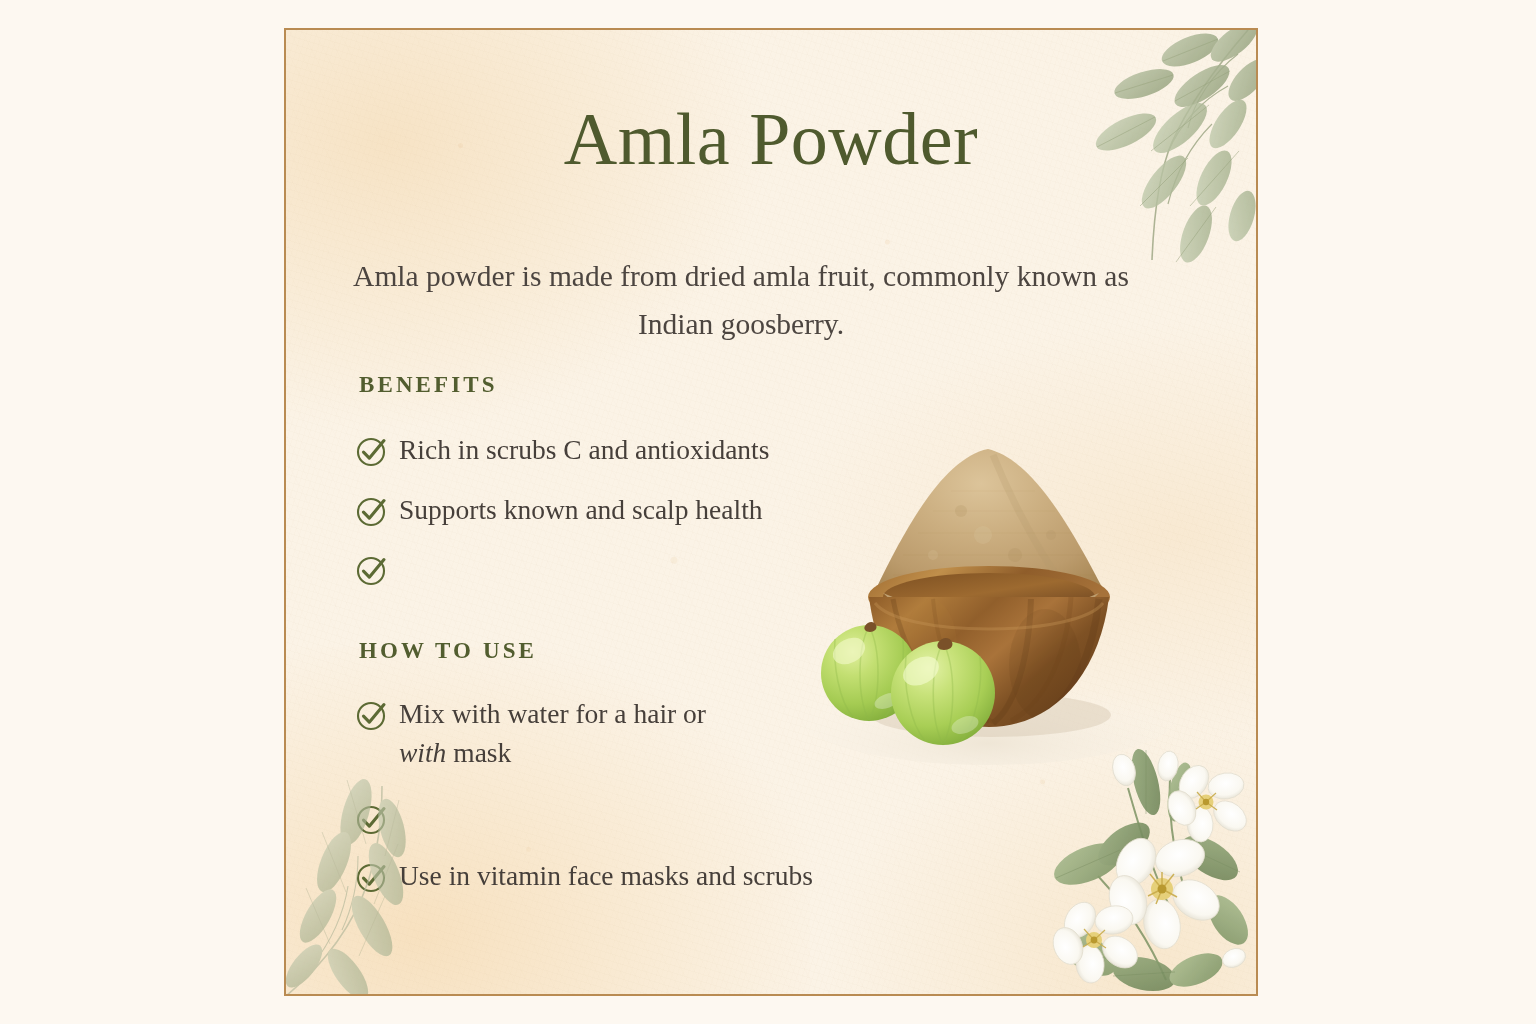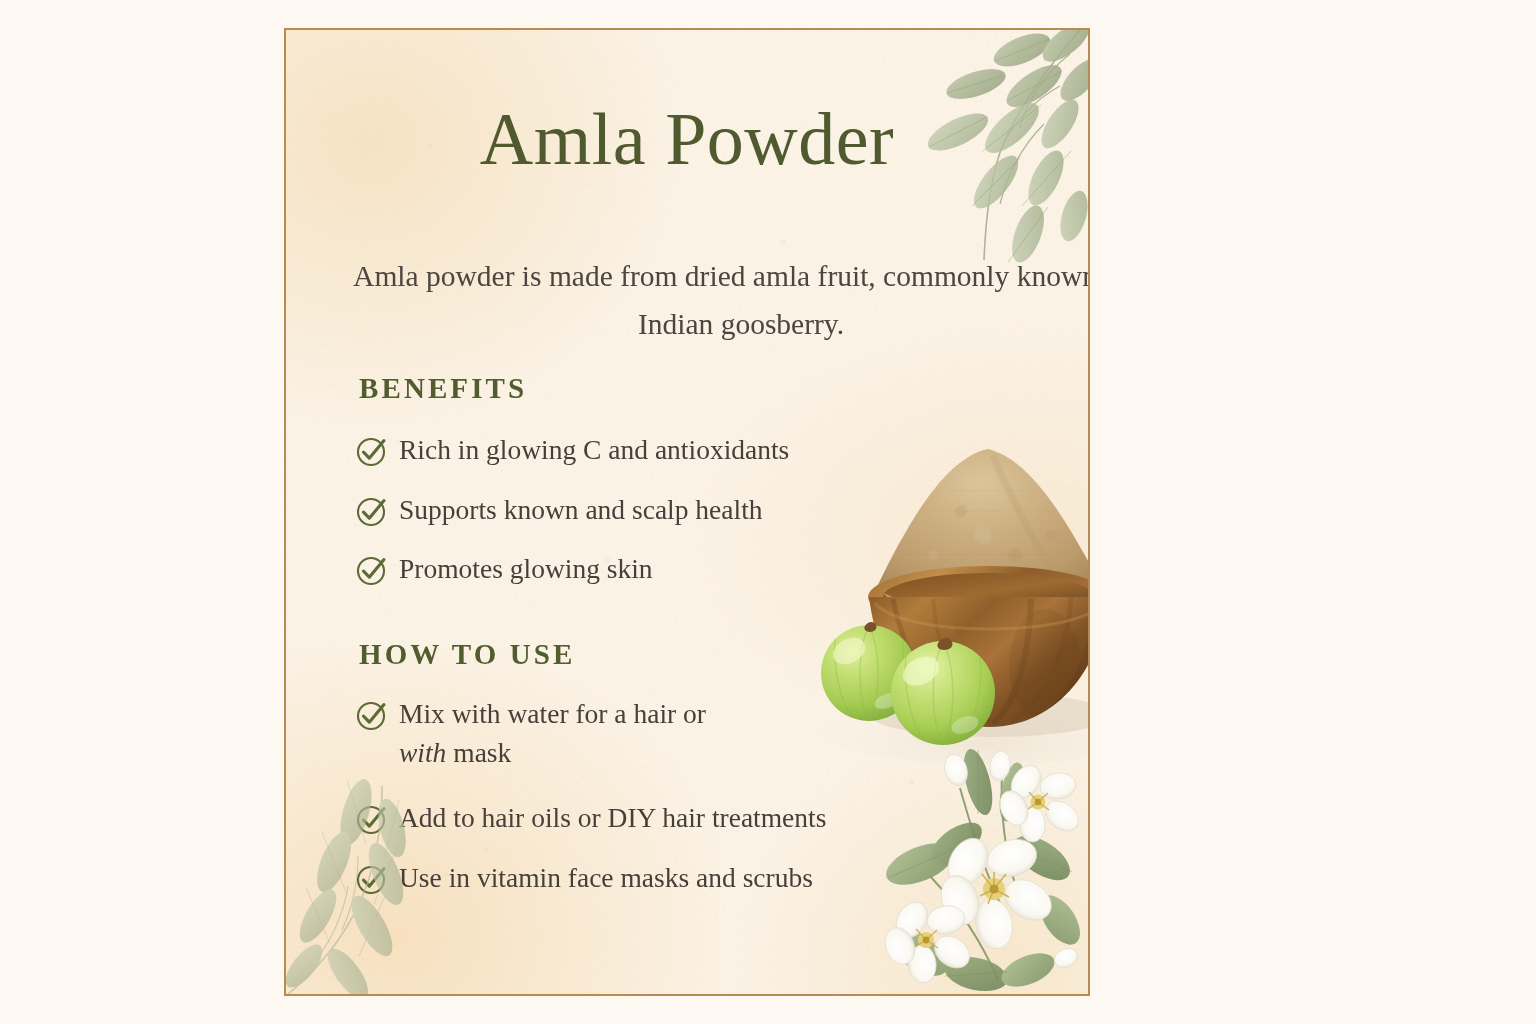--- a/index.html
+++ b/index.html
@@ -14,21 +14,21 @@
     background: #fdf8f1;
     overflow: hidden;
     font-family: "Liberation Serif", "DejaVu Serif", serif;
   }
 
   
   #card {
     position: absolute;
     left: 284px;
     top: 28px;
-    width: 806px;
+    width: 974px;
     height: 968px;
     background: #fbf3e6;
     border: 2px solid #b98b52;
     box-sizing: border-box;
     overflow: hidden;
   }
   
   .wash {
     position: absolute;
     pointer-events: none;
@@ -88,21 +88,21 @@
     font-size: 29.5px;
     line-height: 1.62;
     color: #4c4540;
     margin-top: 33px;
   }
 
   .section-head {
     position: absolute;
     left: 73px;
     color: #525d2f;
-    font-size: 29px;
+    font-size: 23px;
     letter-spacing: 3.1px;
     font-weight: 700;
   }
   #benefits-head { top: 342px; }
   #howto-head    { top: 608px; }
 
   .list { position: absolute; left: 69px; }
   #benefits-list { top: 400px; }
   #howto-list    { top: 664px; }
 
@@ -162,41 +162,40 @@
 
     <div class="list" id="benefits-list">
 
       <div class="item">
         <span class="tick">
           <svg viewBox="0 0 34 34" width="34" height="34">
             <circle cx="16" cy="18" r="13" fill="none" stroke="#5c6a34" stroke-width="2.1"></circle>
             <path d="M8.5 18.2 L14.3 24.2 L29 6.6" fill="none" stroke="#5c6a34" stroke-width="3.1" stroke-linecap="round" stroke-linejoin="round"></path>
           </svg>
         </span>
-        <span class="txt">Rich in glowing C and antioxidants</span>
+        <span class="txt">Rich in scrubs C and antioxidants</span>
       </div>
 
       <div class="item">
         <span class="tick">
           <svg viewBox="0 0 34 34" width="34" height="34">
             <circle cx="16" cy="18" r="13" fill="none" stroke="#5c6a34" stroke-width="2.1"></circle>
             <path d="M8.5 18.2 L14.3 24.2 L29 6.6" fill="none" stroke="#5c6a34" stroke-width="3.1" stroke-linecap="round" stroke-linejoin="round"></path>
           </svg>
         </span>
         <span class="txt">Supports known and scalp health</span>
       </div>
 
       <div class="item">
         <span class="tick">
           <svg viewBox="0 0 34 34" width="34" height="34">
             <circle cx="16" cy="18" r="13" fill="none" stroke="#5c6a34" stroke-width="2.1"></circle>
             <path d="M8.5 18.2 L14.3 24.2 L29 6.6" fill="none" stroke="#5c6a34" stroke-width="3.1" stroke-linecap="round" stroke-linejoin="round"></path>
           </svg>
         </span>
-        <span class="txt">Promotes glowing skin</span>
       </div>
 
     </div>
 
     <div class="section-head" id="howto-head">HOW TO USE</div>
 
     <div class="list" id="howto-list">
 
       <div class="item" style="margin-bottom:26px">
         <span class="tick">
@@ -208,21 +207,20 @@
         <span class="txt" style="width:345px"><span>Mix with water for a hair or </span><i>with</i><span> mask</span></span>
       </div>
 
       <div class="item">
         <span class="tick">
           <svg viewBox="0 0 34 34" width="34" height="34">
             <circle cx="16" cy="18" r="13" fill="none" stroke="#5c6a34" stroke-width="2.1"></circle>
             <path d="M8.5 18.2 L14.3 24.2 L29 6.6" fill="none" stroke="#5c6a34" stroke-width="3.1" stroke-linecap="round" stroke-linejoin="round"></path>
           </svg>
         </span>
-        <span class="txt">Add to hair oils or DIY hair treatments</span>
       </div>
 
       <div class="item">
         <span class="tick">
           <svg viewBox="0 0 34 34" width="34" height="34">
             <circle cx="16" cy="18" r="13" fill="none" stroke="#5c6a34" stroke-width="2.1"></circle>
             <path d="M8.5 18.2 L14.3 24.2 L29 6.6" fill="none" stroke="#5c6a34" stroke-width="3.1" stroke-linecap="round" stroke-linejoin="round"></path>
           </svg>
         </span>
         <span class="txt">Use in vitamin face masks and scrubs</span>

